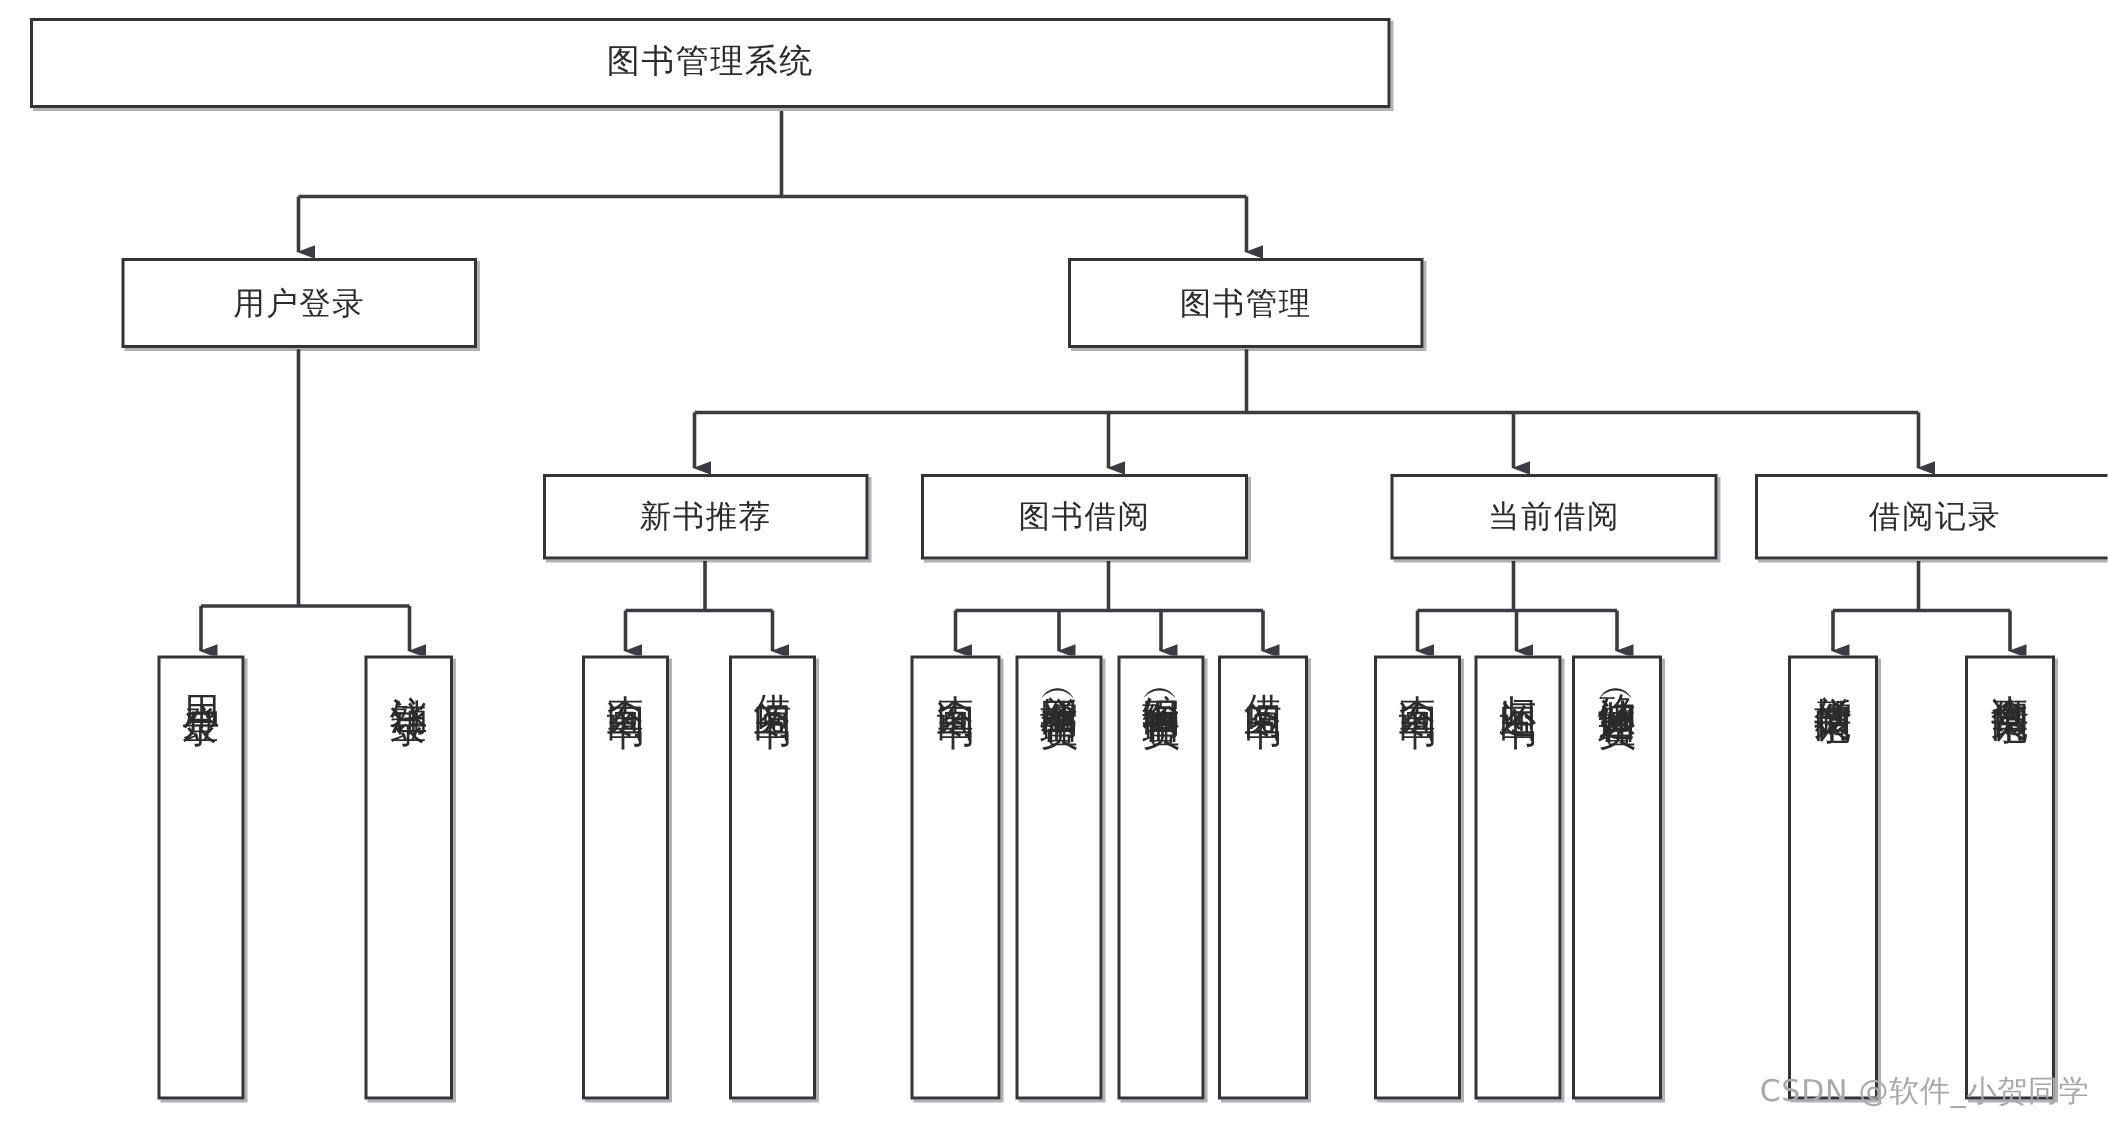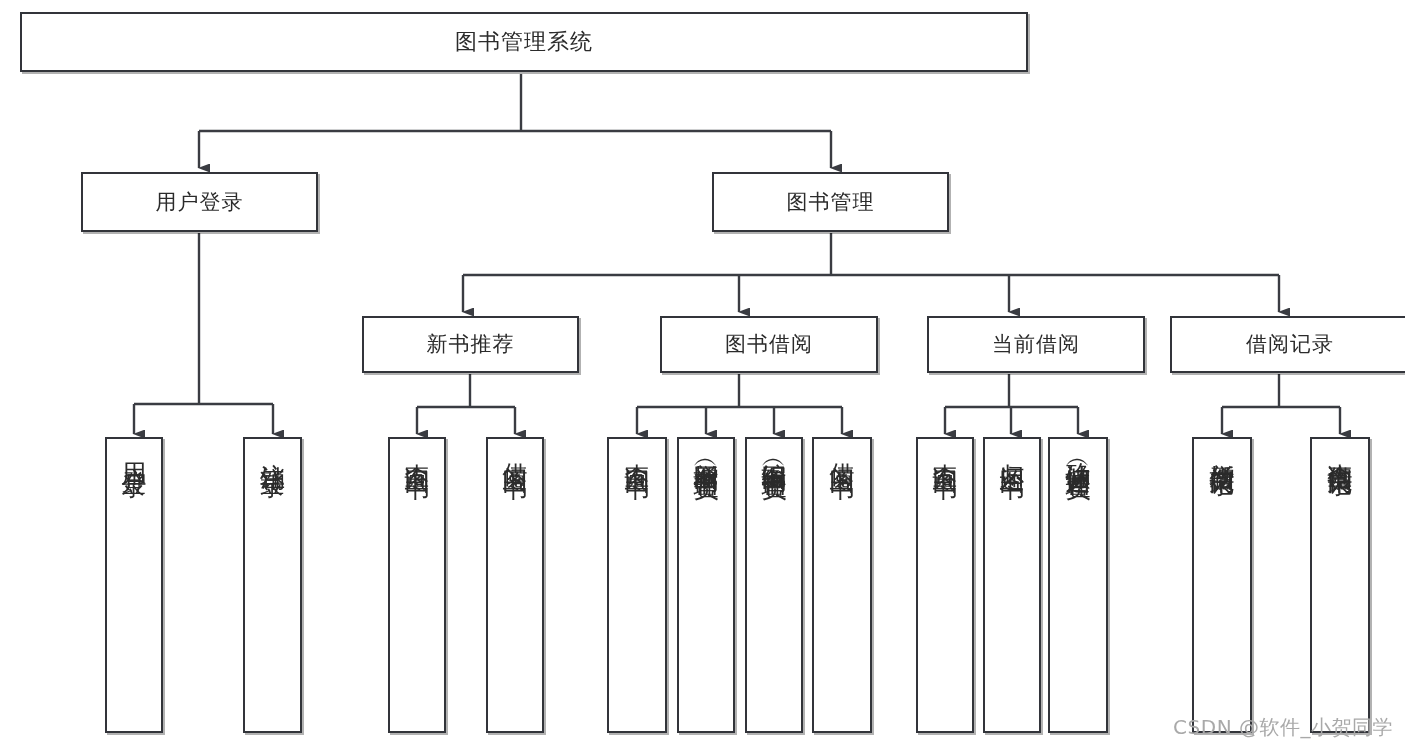--- a/index.html
+++ b/index.html
@@ -102,35 +102,35 @@
       <path d="M1011,407 L1011,434" marker-end="url(#arw)"></path>
       <path d="M1078,407 L1078,434" marker-end="url(#arw)"></path>
 
       <path d="M1279,374 L1279,407"></path>
       <path d="M1222,407 L1340,407"></path>
       <path d="M1222,407 L1222,434" marker-end="url(#arw)"></path>
       <path d="M1340,407 L1340,434" marker-end="url(#arw)"></path>
     </g>
   </svg>
 
-  <div class="node h-node root" style="left:20px;top:12px;width:1008px;height:60px;">
+  <div class="node h-node root" style="left:20px;top:12px;width:907px;height:60px;">
     <span class="label">图书管理系统</span>
   </div>
 
   <div class="node h-node" style="left:81px;top:172px;width:237px;height:60px;">
     <span class="label">用户登录</span>
   </div>
   <div class="node h-node" style="left:712px;top:172px;width:237px;height:60px;">
     <span class="label">图书管理</span>
   </div>
 
   <div class="node h-node" style="left:362px;top:316px;width:217px;height:57px;">
     <span class="label">新书推荐</span>
   </div>
-  <div class="node h-node" style="left:660px;top:316px;width:218px;height:57px;">
+  <div class="node h-node" style="left:614px;top:316px;width:218px;height:57px;">
     <span class="label">图书借阅</span>
   </div>
   <div class="node h-node" style="left:900px;top:316px;width:218px;height:57px;margin-left:27px;">
     <span class="label">当前借阅</span>
   </div>
   <div class="node h-node" style="left:1170px;top:316px;width:240px;height:57px;">
     <span class="label">借阅记录</span>
   </div>
 
   <div class="node v-node" style="left:105px;top:437px;width:58px;height:296px;">

